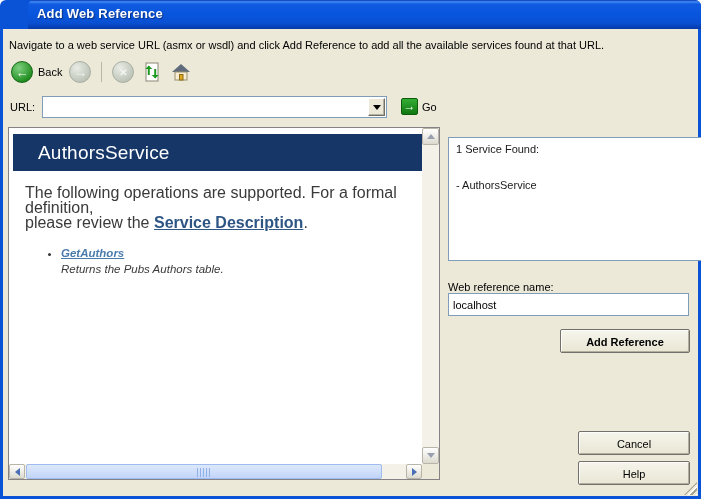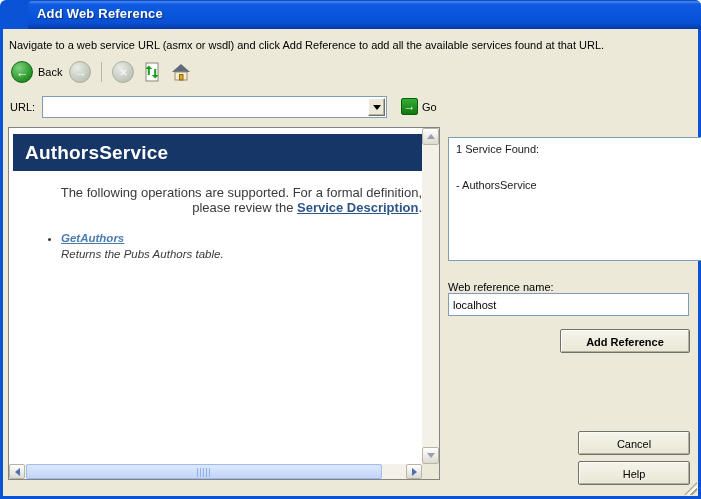--- a/index.html
+++ b/index.html
@@ -37,22 +37,22 @@
   .tri-down{width:0;height:0;border-left:4px solid transparent;border-right:4px solid transparent;border-top:5px solid #000;}
   #go-area{position:absolute;left:398px;top:69px;display:flex;align-items:center;gap:4px;cursor:pointer;}
   #go-icon{width:17px;height:17px;background:linear-gradient(180deg,#34ae34,#117711);border:1px solid #0c5c0c;border-radius:2px;
     color:#fff;font-weight:bold;font-size:12px;line-height:15px;text-align:center;}
   #go-label{font-size:11px;}
   
   #main-panel{position:absolute;left:5px;top:98px;width:432px;height:353px;background:#fff;
     border:1px solid #848284;box-shadow:inset 1px 1px 0 rgba(0,0,0,.06);}
   #page-area{position:absolute;left:0;top:0;right:17px;bottom:15px;background:#fff;overflow:hidden;}
   #banner{margin:6px 0 0 4px;height:37px;background:#163668;}
-  #page-heading{color:#fff;font-size:19px;font-weight:bold;line-height:37px;padding-left:12px;letter-spacing:.2px;}
-  #page-intro{margin:14px 0 0 16px;font-size:13px;color:#3a3a3a;line-height:15px;text-align:right;}
+  #page-heading{color:#fff;font-size:19px;font-weight:normal;line-height:37px;padding-left:25px;letter-spacing:.2px;}
+  #page-intro{margin:14px 0 0 16px;font-size:16px;color:#3a3a3a;line-height:15px;}
   a.page-link{font-weight:bold;text-decoration:underline;cursor:pointer;}
   #intro-link{color:#2e5685;}
   #ops-list{margin:16px 0 0 0;padding-left:52px;font-size:11.5px;color:#3a3a3a;line-height:15px;}
   #ops-list li{list-style:disc;font-style:italic;}
   #op-link{color:#4a7bad;display:inline-block;margin-bottom:1px;}
   
   .sb-btn{position:absolute;background:linear-gradient(180deg,#ffffff,#dcdaCF);border:1px solid #b8b5a8;border-radius:2px;
     display:flex;align-items:center;justify-content:center;cursor:pointer;}
   .tri-up-s{width:0;height:0;border-left:4px solid transparent;border-right:4px solid transparent;border-bottom:5px solid #98a0b0;}
   .tri-dn-s{width:0;height:0;border-left:4px solid transparent;border-right:4px solid transparent;border-top:5px solid #98a0b0;}

